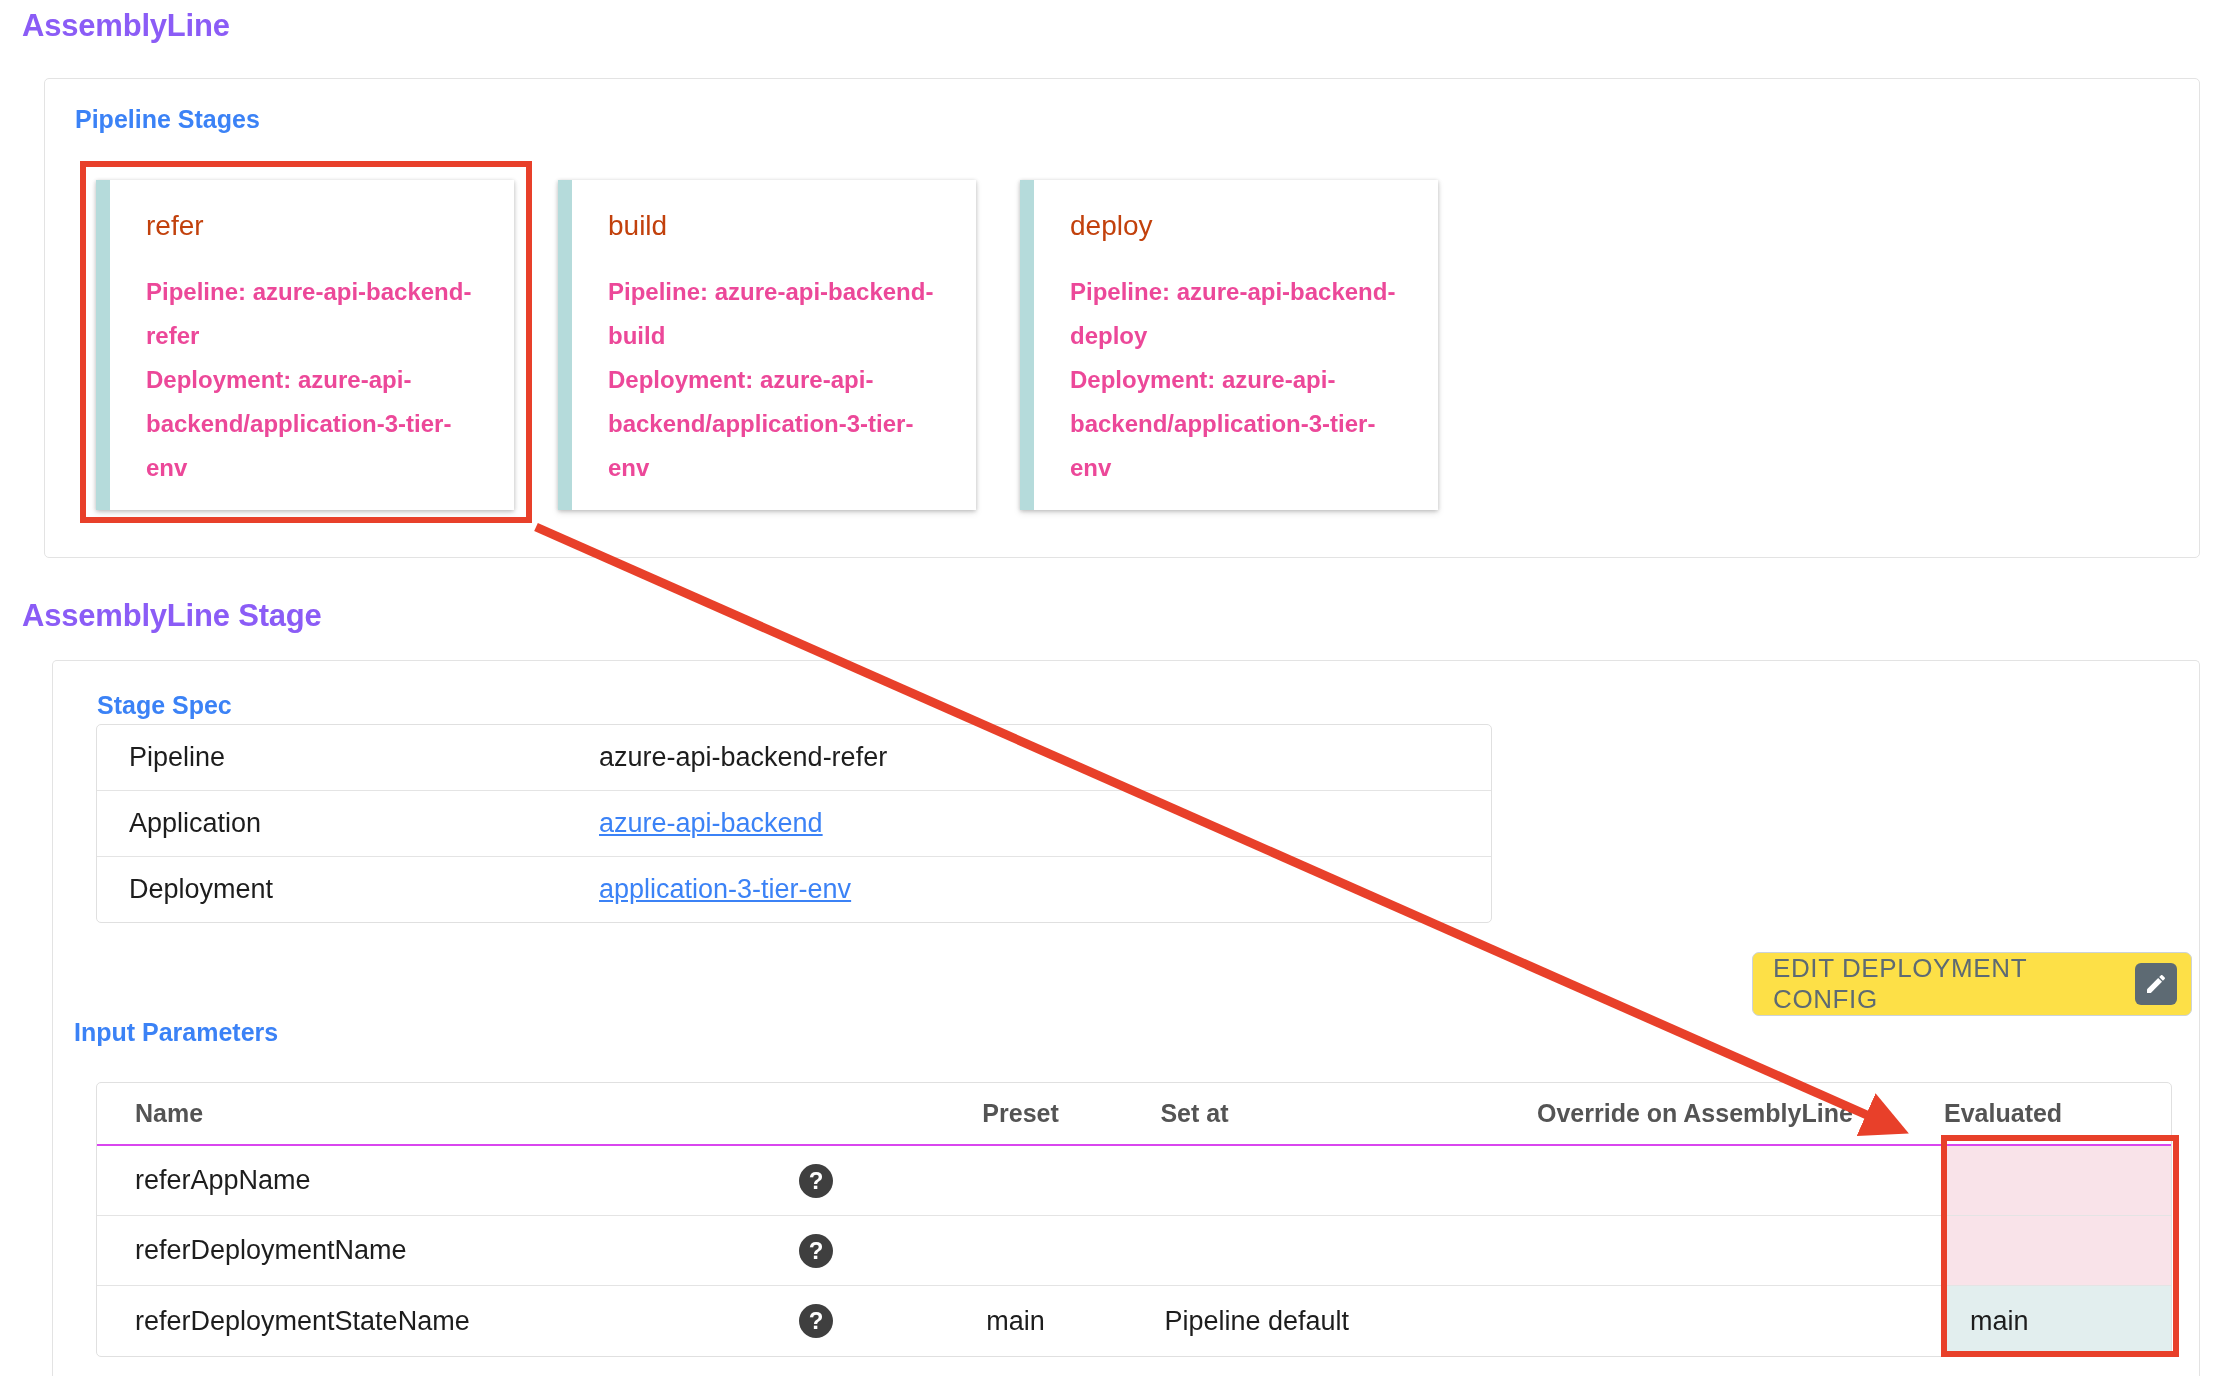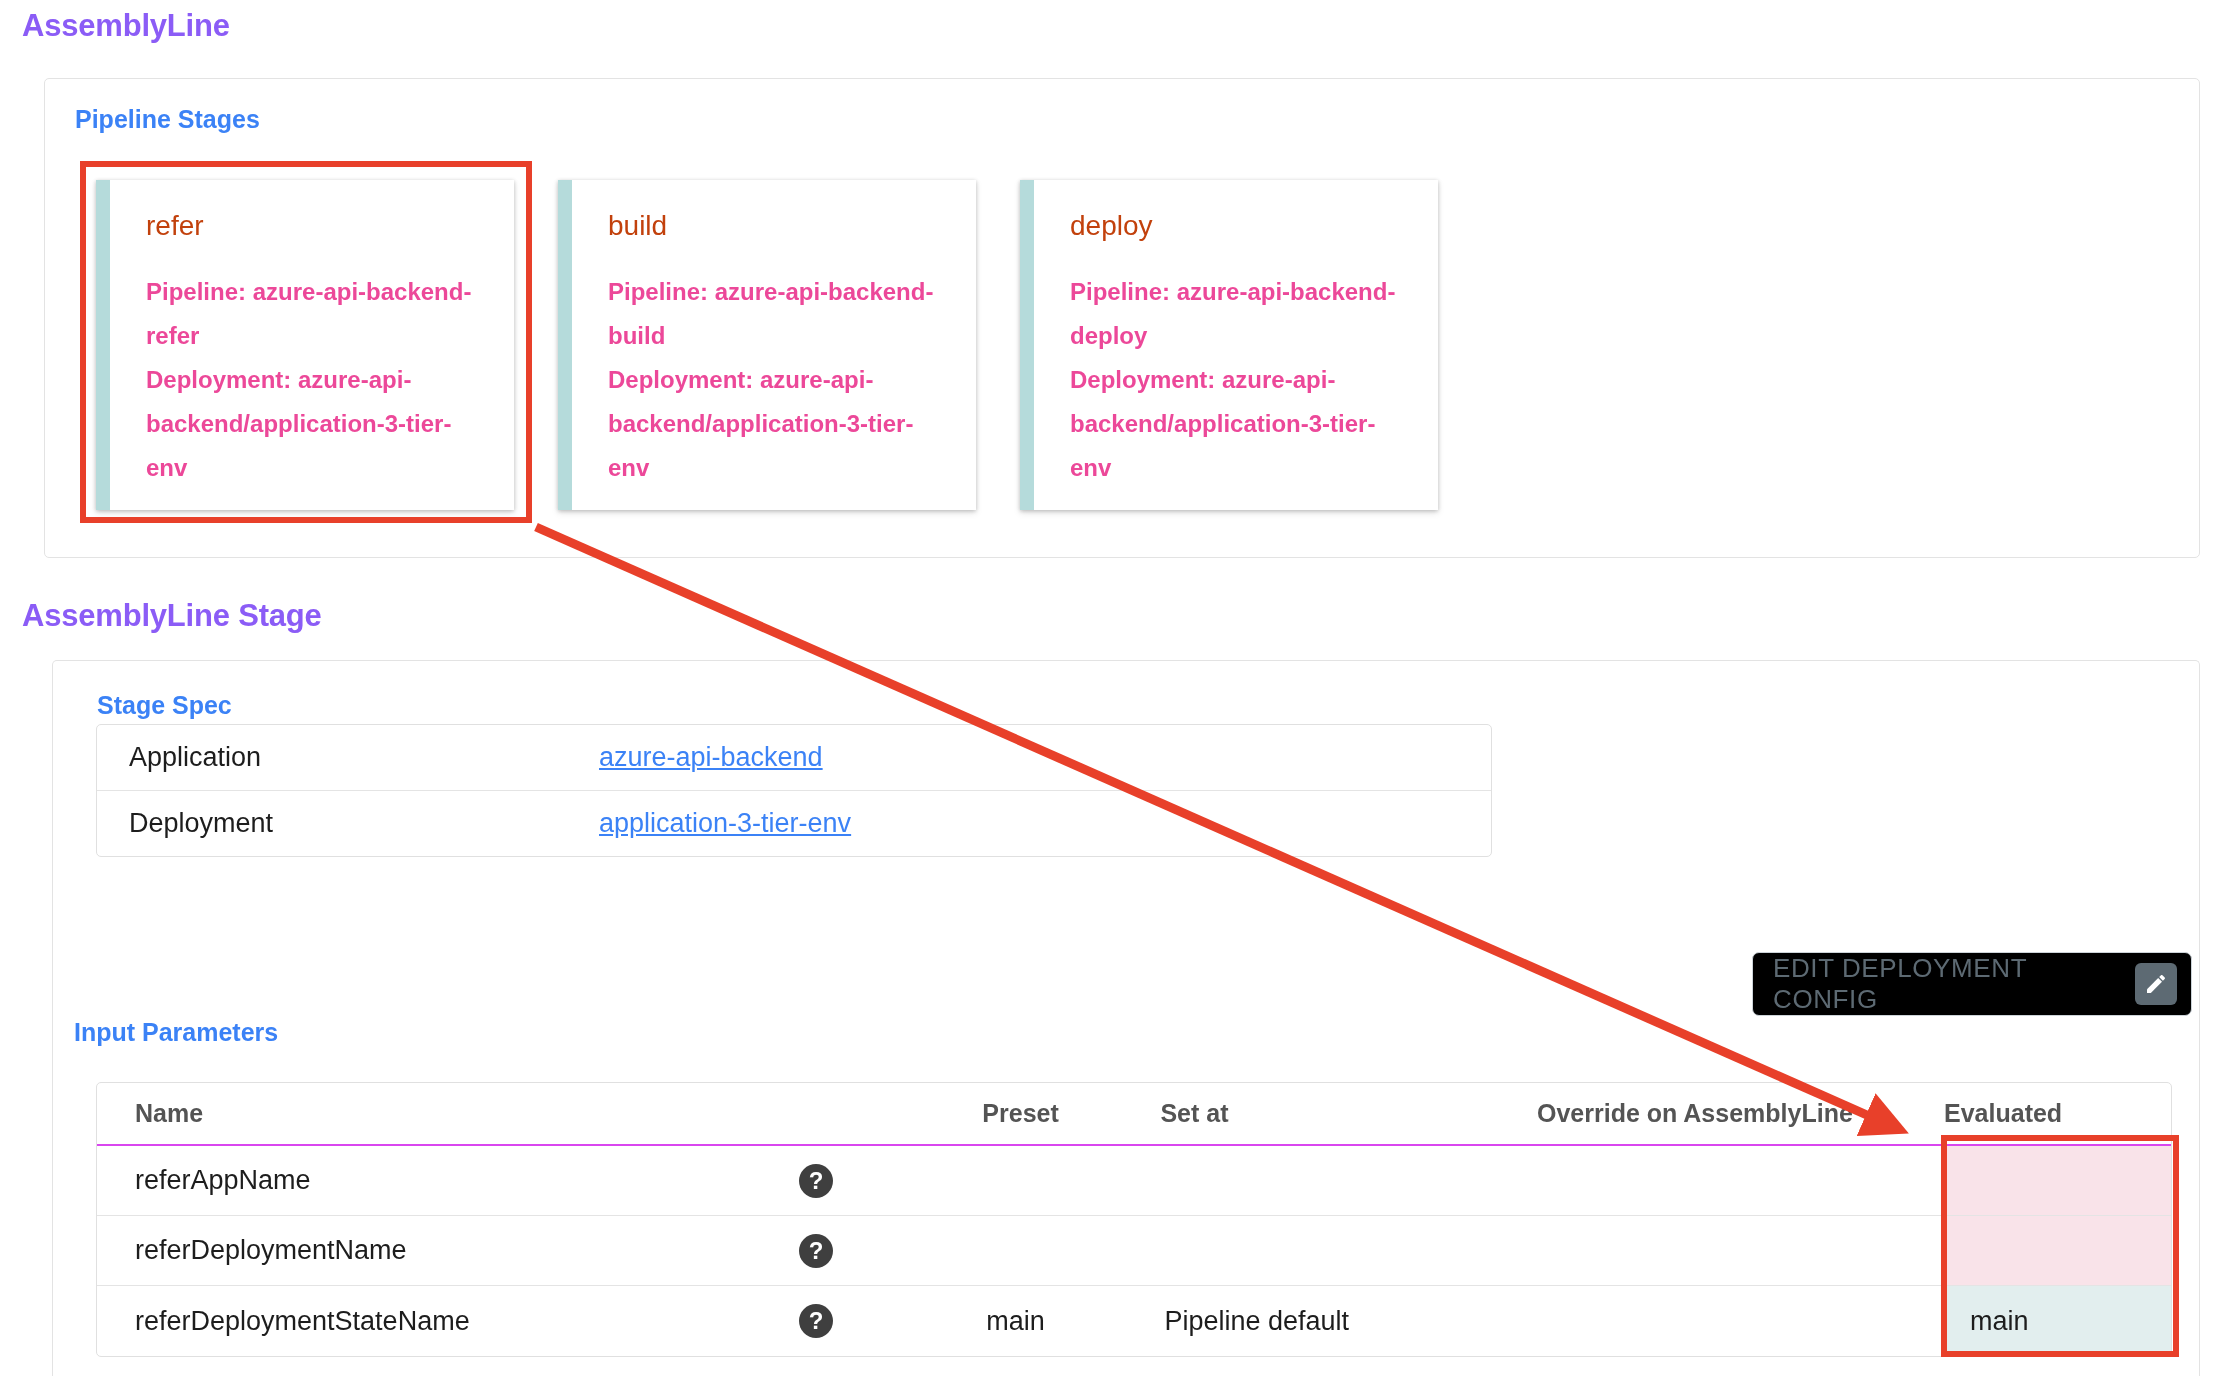--- a/index.html
+++ b/index.html
@@ -99,21 +99,21 @@
 
   
   #edit-btn {
     position: absolute;
     left: 1752px;
     top: 952px;
     width: 440px;
     height: 64px;
     border: 1px solid #ccd3d8;
     border-radius: 7px;
-    background: #000000;
+    background: #fde047;
     display: flex;
     align-items: center;
     justify-content: space-between;
     padding: 0 14px 0 20px;
     cursor: pointer;
   }
   #edit-btn .lbl {
     font-size: 26px;
     letter-spacing: 0.6px;
     color: #5d6a73;
@@ -230,20 +230,24 @@
 
   <div id="als-title" class="section-title">AssemblyLine Stage</div>
 
   <div id="panel-stage" class="panel">
     <div class="panel-heading" style="left:44px; top:30px;">Stage Spec</div>
   </div>
 
   <table id="spec-table">
     <tbody>
       <tr>
+        <td class="k">Pipeline</td>
+        <td>azure-api-backend-refer</td>
+      </tr>
+      <tr>
         <td class="k">Application</td>
         <td>
           <a href="#">azure-api-backend</a>
         </td>
       </tr>
       <tr>
         <td class="k">Deployment</td>
         <td>
           <a href="#">application-3-tier-env</a>
         </td>

